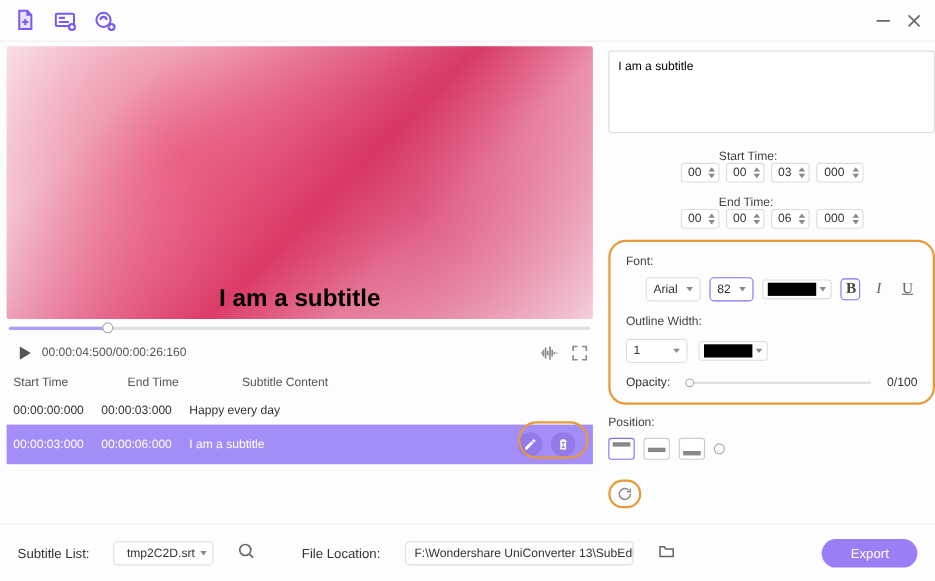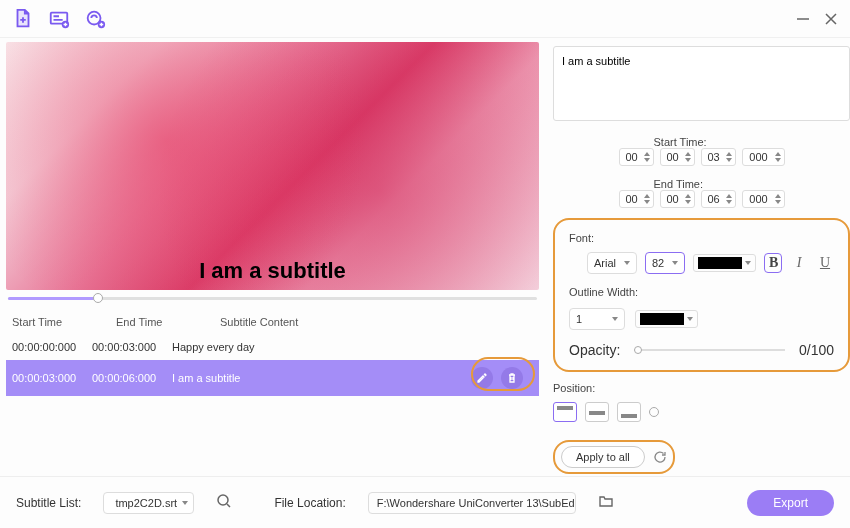--- a/index.html
+++ b/index.html
@@ -61,21 +61,21 @@
   .font-row { display:flex; align-items:center; gap:8px; margin-top:8px; }
   .sel { border:1px solid #ddd; border-radius:4px; padding:4px 6px; background:#fff; font-size:11px; display:flex; align-items:center; gap:5px; cursor:pointer; }
   .sel.font-name { width:50px;margin-left:18px; }
   .sel.size { border:1.5px solid #8b6df2; width:40px; }
   .caret { width:0;height:0;border-left:3px solid transparent;border-right:3px solid transparent;border-top:4px solid #888; margin-left:auto;}
   .color-pick { display:flex; align-items:center; gap:3px; border:1px solid #ddd; padding:2px 4px; border-radius:3px; cursor:pointer; }
   .swatch { width:44px; height:12px; background:#000; }
   .style-ic { width:18px; text-align:center; font-size:14px; font-family: Georgia, serif; cursor:pointer; color:#666; }
   .bold-ic { border:1.5px solid #8b6df2; border-radius:4px; padding:1px 4px; font-weight:bold; color:#444; }
   .outline-row { display:flex; align-items:center; gap:10px; margin-top:10px; }
-  .opacity-row { display:flex; align-items:center; gap:14px; margin-top:12px; font-size:14px; }
+  .opacity-row { display:flex; align-items:center; gap:14px; margin-top:12px; font-size:11px; }
   .op-slider { flex:1; position:relative; height:8px; }
   .op-track { position:absolute; top:3px; left:0; right:0; height:2px; background:#ddd; }
   .op-thumb { position:absolute; top:0; left:0; width:8px; height:8px; border:1px solid #aaa; border-radius:50%; background:#fff; }
   
   .pos-label { font-size:11px; margin-top:10px; color:#444; }
   .pos-row { display:flex; gap:8px; align-items:center; margin-top:8px; }
   .pos-btn { width:24px; height:20px; border:1px solid #ccc; border-radius:3px; background:#fff; position:relative; cursor:pointer; }
   .pos-btn.active { border:1.5px solid #8b6df2; }
   .pos-bar { position:absolute; left:3px; right:3px; height:4px; background:#888; }
   .pos-top .pos-bar{ top:3px; } .pos-mid .pos-bar{ top:8px; } .pos-bot .pos-bar{ bottom:3px; }
@@ -131,20 +131,32 @@
 <div class="content">
 
   <div class="left">
     <div class="video">
       <div class="video-caption">I am a subtitle</div>
     </div>
     <div class="progress">
       <div class="progress-track"></div>
         <div class="progress-fill"></div>
         <div class="progress-thumb"></div>
+    </div>
+    <div class="playbar">
+      <div class="play-btn"></div>
+      <div class="timecode">00:00:04:500/00:00:26:160</div>
+      <div class="playbar-right">
+        <div class="pb-icon"><svg viewBox="0 0 16 16" stroke="#888" stroke-width="1.5">
+              <path d="M1 8h1M3 5v6M5 3v10M7 6v4M9 2v12M11 5v6M13 7v2M15 8h1"></path>
+            </svg></div>
+        <div class="pb-icon"><svg viewBox="0 0 16 16" stroke="#888" stroke-width="1.5" fill="none">
+              <path d="M2 6V2h4M14 6V2h-4M2 10v4h4M14 10v4h-4"></path>
+            </svg></div>
+      </div>
     </div>
     <div class="sub-table">
       <div class="sub-head">
         <div class="col-start">Start Time</div>
         <div class="col-end">End Time</div>
         <div class="col-content">Subtitle Content</div>
       </div>
       <div class="sub-row">
         <div class="col-start">00:00:00:000</div>
         <div class="col-end">00:00:03:000</div>
@@ -289,21 +301,20 @@
       <div class="pos-btn pos-mid">
           <div class="pos-bar"></div>
         </div>
       <div class="pos-btn pos-bot">
           <div class="pos-bar"></div>
         </div>
       <div class="radio"></div>
     </div>
 
     <div class="apply-wrap">
-      <div class="apply-btn">Apply to all</div>
       <div class="reset-ic"><svg viewBox="0 0 14 14" fill="none" stroke="#888" stroke-width="1.3">
             <path d="M12 7a5 5 0 1 1-1.5-3.5M12 2v3h-3"></path>
           </svg></div>
     </div>
   </div>
 </div>
 
 <div class="bottom">
   <span>Subtitle List:</span>
   <div class="sel sel-wide">

